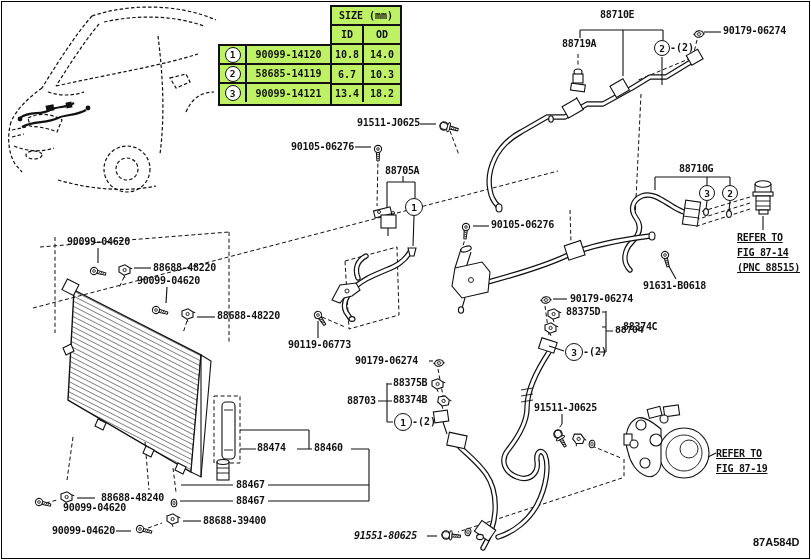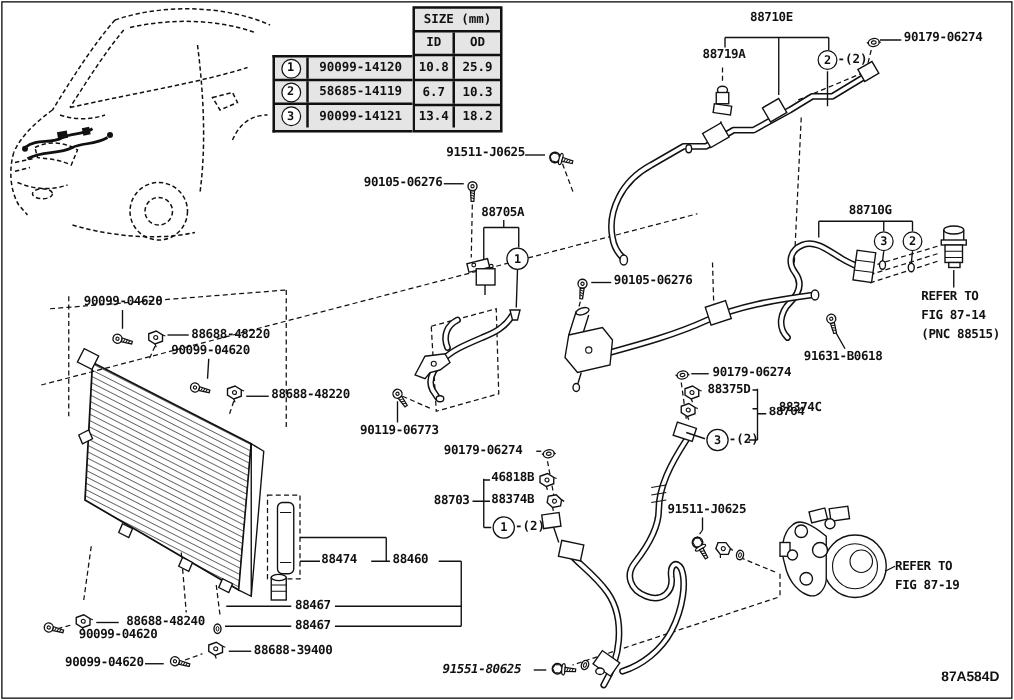--- a/index.html
+++ b/index.html
@@ -3,29 +3,29 @@
 <meta charset="utf-8">
 <style>
   html,body{margin:0;padding:0;background:#fff;}
   #stage{position:relative;width:811px;height:560px;background:#fff;overflow:hidden;
          font-family:"DejaVu Sans Mono", monospace;color:#111;}
   #frame{position:absolute;inset:1px;border:1.5px solid #000;pointer-events:none;}
   svg{position:absolute;left:0;top:0;}
   .lbl{position:absolute;font:bold 10px "DejaVu Sans Mono",monospace;letter-spacing:-0.3px;
        white-space:nowrap;line-height:10px;}
   .note{position:absolute;font:bold 10px "DejaVu Sans Mono",monospace;letter-spacing:-0.3px;
-        line-height:15px;white-space:nowrap;}
+        line-height:15px;white-space:nowrap;text-decoration:underline;}
   .code{position:absolute;font:bold 11px "Liberation Sans",sans-serif;}
   .qty{position:absolute;font:bold 10px "DejaVu Sans Mono",monospace;line-height:10px;}
   .circ{position:absolute;border:1.4px solid #111;border-radius:50%;background:#fff;
         display:flex;align-items:center;justify-content:center;
         font:bold 9.5px "DejaVu Sans Mono",monospace;box-sizing:border-box;}
   .c16{width:16px;height:16px;} .c18{width:18px;height:18px;}
   
-  .tblbox{position:absolute;border:2px solid #111;box-sizing:border-box;background:#e5e5e5;
+  .tblbox{position:absolute;border:2px solid #111;box-sizing:border-box;background:#bef264;
           font:bold 10px "DejaVu Sans Mono",monospace;}
   .trow{display:flex;box-sizing:border-box;}
   .tcell{display:flex;align-items:center;justify-content:center;box-sizing:border-box;}
   .bb{border-bottom:2px solid #111;} .br{border-right:2px solid #111;}
 </style>
 </head>
 <body>
 
 <div id="stage">
 
@@ -320,21 +320,21 @@
 <div class="tblbox" style="left:330px;top:5px;width:72px;height:101px;">
   <div class="trow bb" style="height:19px;">
     <div class="tcell" style="flex:1;">SIZE (mm)</div>
   </div>
   <div class="trow bb" style="height:19px;">
     <div class="tcell br" style="width:32px;">ID</div>
     <div class="tcell" style="flex:1;">OD</div>
   </div>
   <div class="trow bb" style="height:20px;">
     <div class="tcell br" style="width:32px;">10.8</div>
-    <div class="tcell" style="flex:1;">25.9</div>
+    <div class="tcell" style="flex:1;">14.0</div>
   </div>
   <div class="trow bb" style="height:20px;">
     <div class="tcell br" style="width:32px;">6.7</div>
     <div class="tcell" style="flex:1;">10.3</div>
   </div>
   <div class="trow" style="height:17px;">
     <div class="tcell br" style="width:32px;">13.4</div>
     <div class="tcell" style="flex:1;">18.2</div>
   </div>
 </div>
@@ -371,21 +371,21 @@
 <div class="lbl" style="left:570px;top:294px;">90179-06274</div>
 <div class="lbl" style="left:566px;top:307px;">88375D</div>
 <div class="lbl" style="left:594px;top:322px;margin-left:29px;">88374C</div>
 <div class="lbl" style="left:615px;top:326px;font-family:Liberation Mono, monospace;">88704</div>
 <div class="lbl" style="left:67px;top:237px;">90099-04620</div>
 <div class="lbl" style="left:153px;top:263px;">88688-48220</div>
 <div class="lbl" style="left:137px;top:276px;">90099-04620</div>
 <div class="lbl" style="left:217px;top:311px;">88688-48220</div>
 <div class="lbl" style="left:288px;top:340px;">90119-06773</div>
 <div class="lbl" style="left:355px;top:356px;">90179-06274</div>
-<div class="lbl" style="left:393px;top:378px;">46818B</div>
+<div class="lbl" style="left:393px;top:378px;">88375B</div>
 <div class="lbl" style="left:347px;top:396px;">88703</div>
 <div class="lbl" style="left:393px;top:395px;">88374B</div>
 <div class="lbl" style="left:534px;top:403px;">91511-J0625</div>
 <div class="lbl" style="left:257px;top:443px;">88474</div>
 <div class="lbl" style="left:314px;top:443px;">88460</div>
 <div class="lbl" style="left:236px;top:480px;">88467</div>
 <div class="lbl" style="left:236px;top:496px;">88467</div>
 <div class="lbl" style="left:101px;top:493px;">88688-48240</div>
 <div class="lbl" style="left:63px;top:503px;">90099-04620</div>
 <div class="lbl" style="left:203px;top:516px;">88688-39400</div>

